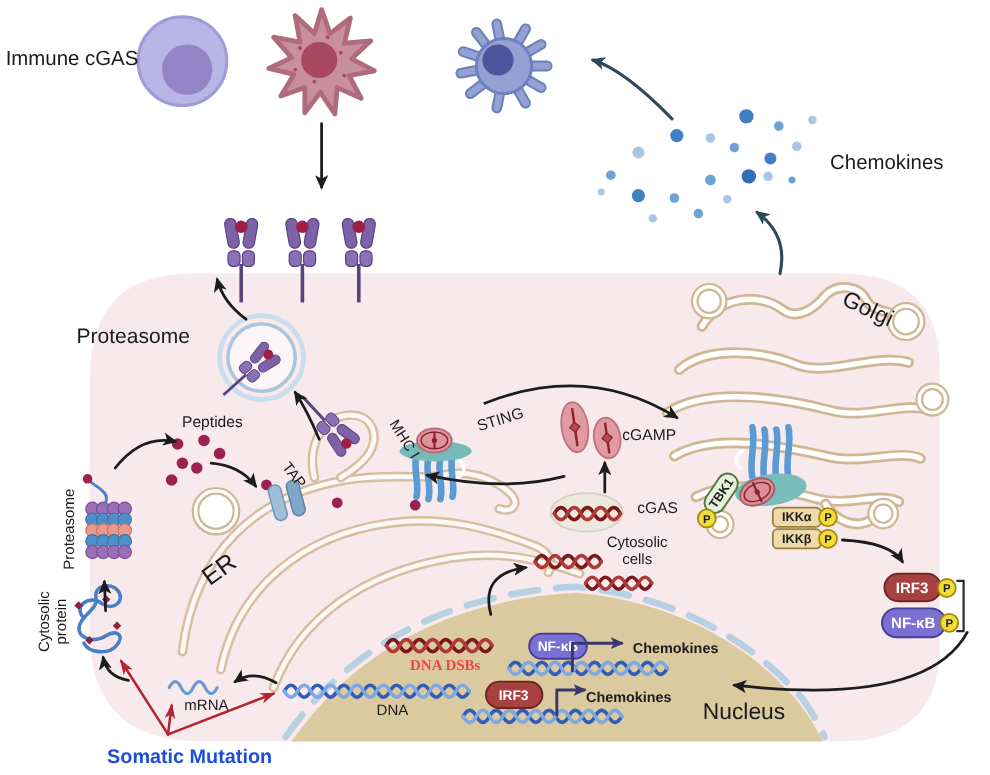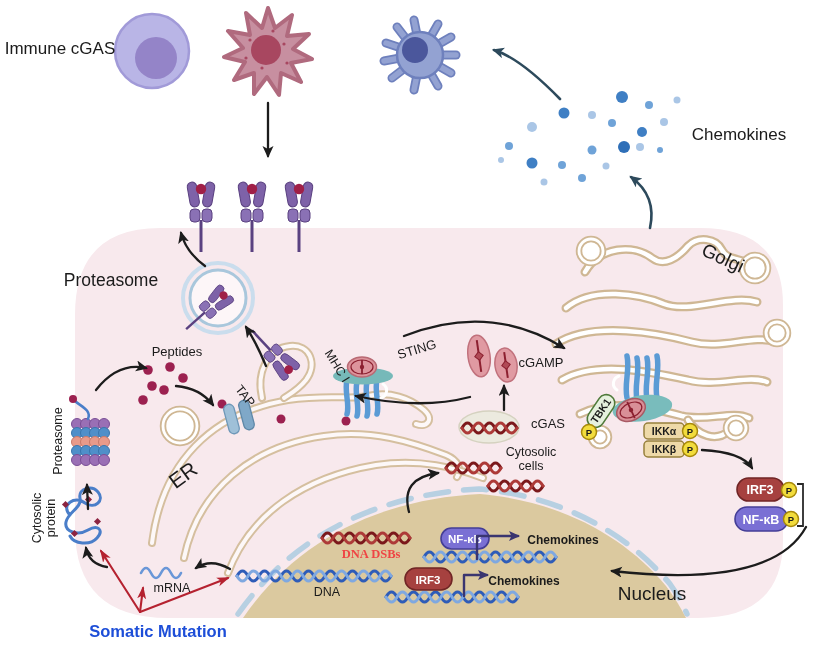--- a/index.html
+++ b/index.html
@@ -394,21 +394,21 @@
     <circle cx="606" cy="166" r="3.5" fill="#aac6e6"></circle>
         <circle cx="660" cy="150" r="3" fill="#6fa3d8"></circle>
   </g>
 </svg>
 
 <div class="lbl s17" style="left:60px;top:49px;">Immune cGAS</div>
 <div class="lbl s17" style="left:739px;top:135px;">Chemokines</div>
 <div class="lbl s175" style="left:111px;top:281px;">Proteasome</div>
 <div class="lbl s19 r25" style="left:723px;top:258px;">Golgi</div>
 <div class="lbl s21 rm36" style="left:183px;top:475px;">ER</div>
-<div class="lbl s19" style="left:620px;top:594px;margin-left:32px;">Nucleus</div>
+<div class="lbl s19" style="left:620px;top:594px;">Nucleus</div>
 <div class="lbl s13" style="left:177px;top:352px;">Peptides</div>
 <div class="lbl s125 r52" style="left:245px;top:396px;">TAP</div>
 <div class="lbl s125 r58" style="left:337px;top:366px;">MHC I</div>
 <div class="lbl s13 rm17" style="left:417px;top:350px;">STING</div>
 <div class="lbl s13" style="left:541px;top:363px;">cGAMP</div>
 <div class="lbl s13" style="left:548px;top:424px;">cGAS</div>
 <div class="lbl s125" style="left:531px;top:459px;">
   <span style="display:block;">Cytosolic</span>
   <span style="display:block;">cells</span>
 </div>

